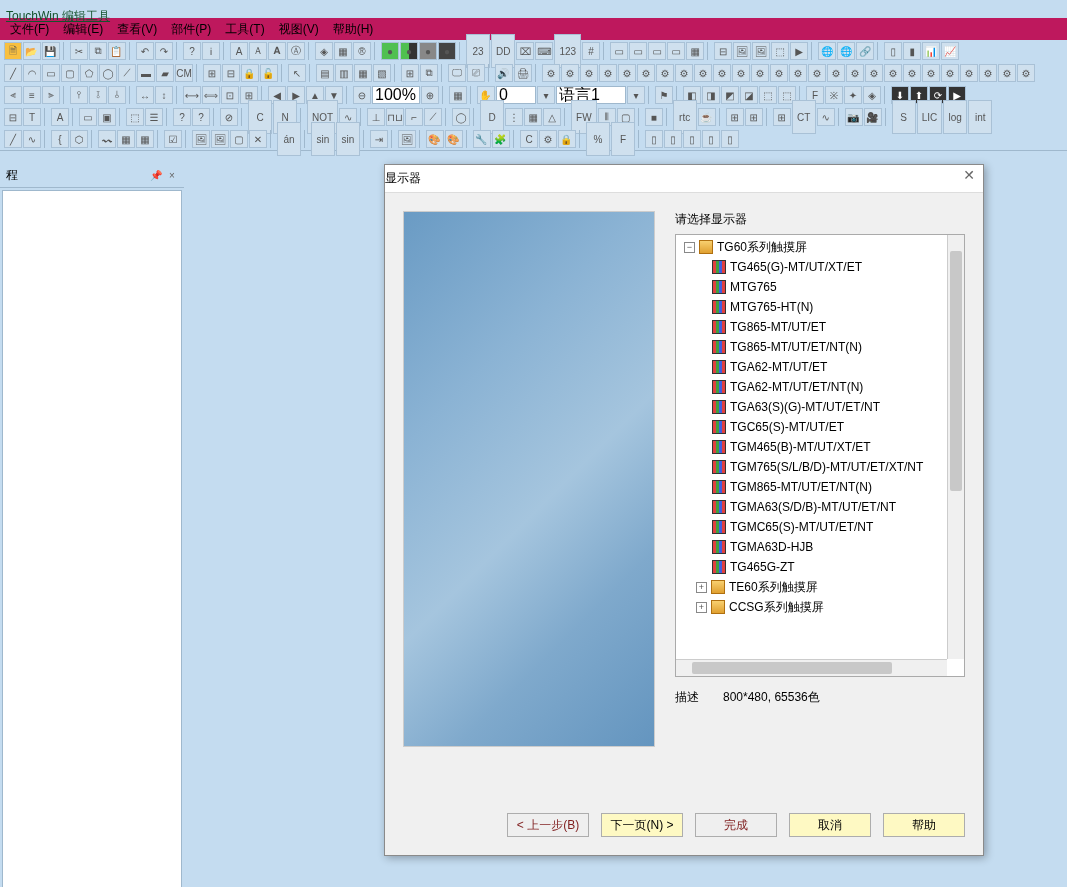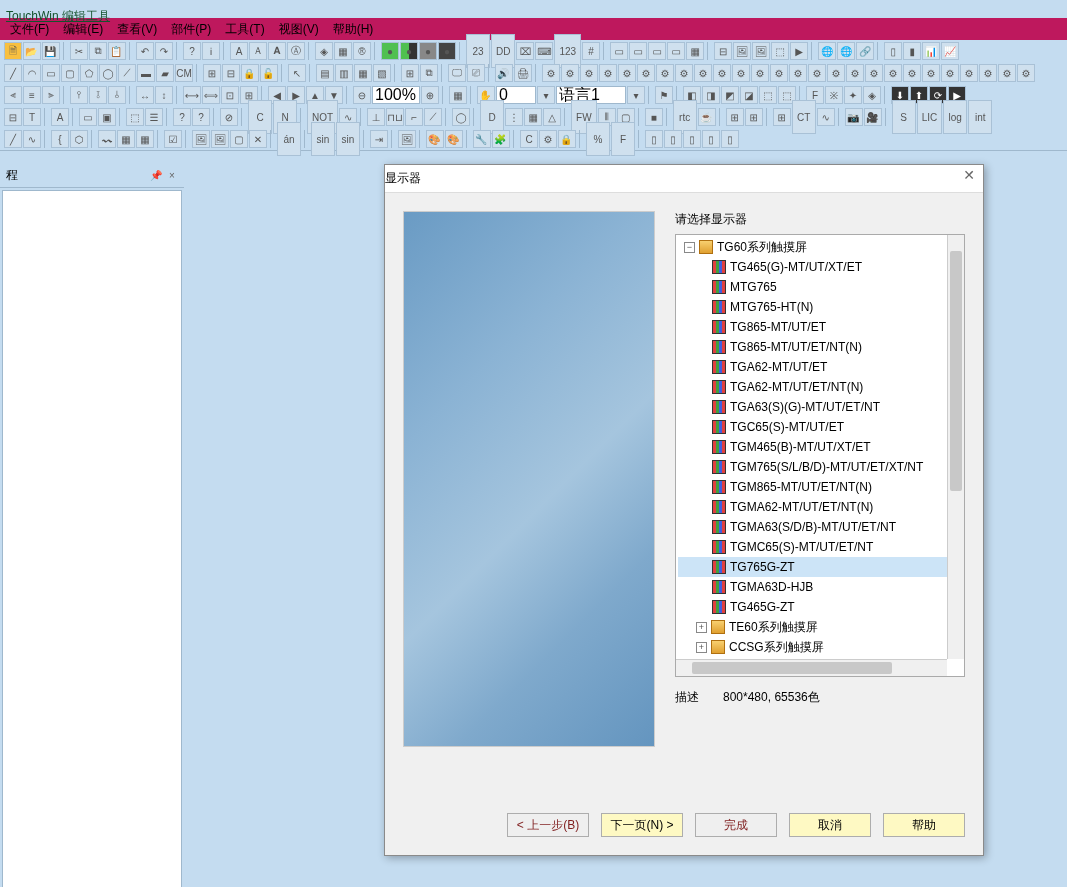--- a/index.html
+++ b/index.html
@@ -415,33 +415,25 @@
             <div class="tree-node tree-leaf">
               <span class="ico ico-grid"></span>
               <span>TGM765(S/L/B/D)-MT/UT/ET/XT/NT</span>
             </div>
             <div class="tree-node tree-leaf">
               <span class="ico ico-grid"></span>
               <span>TGM865-MT/UT/ET/NT(N)</span>
             </div>
             <div class="tree-node tree-leaf">
               <span class="ico ico-grid"></span>
-              <span>TGMA62-MT/UT/ET/NT(N)</span>
-            </div>
-            <div class="tree-node tree-leaf">
-              <span class="ico ico-grid"></span>
               <span>TGMA63(S/D/B)-MT/UT/ET/NT</span>
             </div>
             <div class="tree-node tree-leaf">
               <span class="ico ico-grid"></span>
               <span>TGMC65(S)-MT/UT/ET/NT</span>
-            </div>
-            <div class="tree-node tree-leaf selected">
-              <span class="ico ico-grid"></span>
-              <span>TG765G-ZT</span>
             </div>
             <div class="tree-node tree-leaf">
               <span class="ico ico-grid"></span>
               <span>TGMA63D-HJB</span>
             </div>
             <div class="tree-node tree-leaf">
               <span class="ico ico-grid"></span>
               <span>TG465G-ZT</span>
             </div>
             <div class="tree-node level2">

